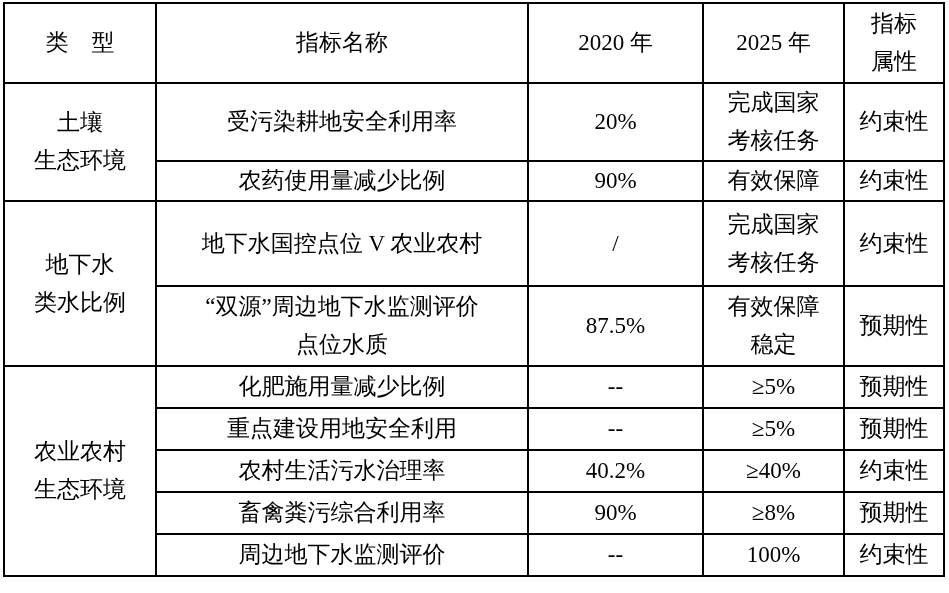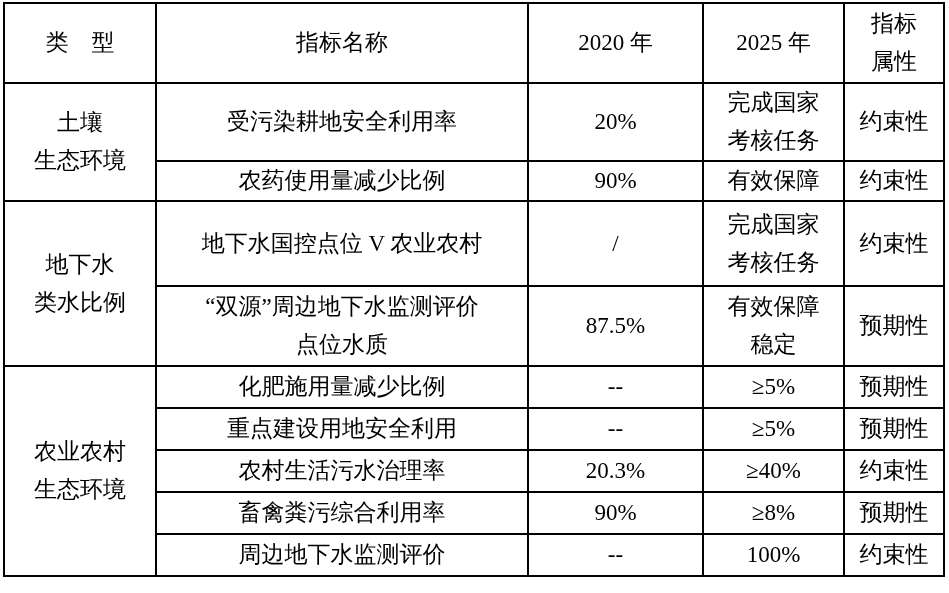--- a/index.html
+++ b/index.html
@@ -100,21 +100,21 @@
     <td>预期性</td>
   </tr>
   <tr class="h42">
     <td>重点建设用地安全利用</td>
     <td>--</td>
     <td>≥5%</td>
     <td>预期性</td>
   </tr>
   <tr class="h42">
     <td>农村生活污水治理率</td>
-    <td>20.3%</td>
+    <td>40.2%</td>
     <td>≥40%</td>
     <td>约束性</td>
   </tr>
   <tr class="h42">
     <td>畜禽粪污综合利用率</td>
     <td>90%</td>
     <td>≥8%</td>
     <td>预期性</td>
   </tr>
   <tr class="h42">

